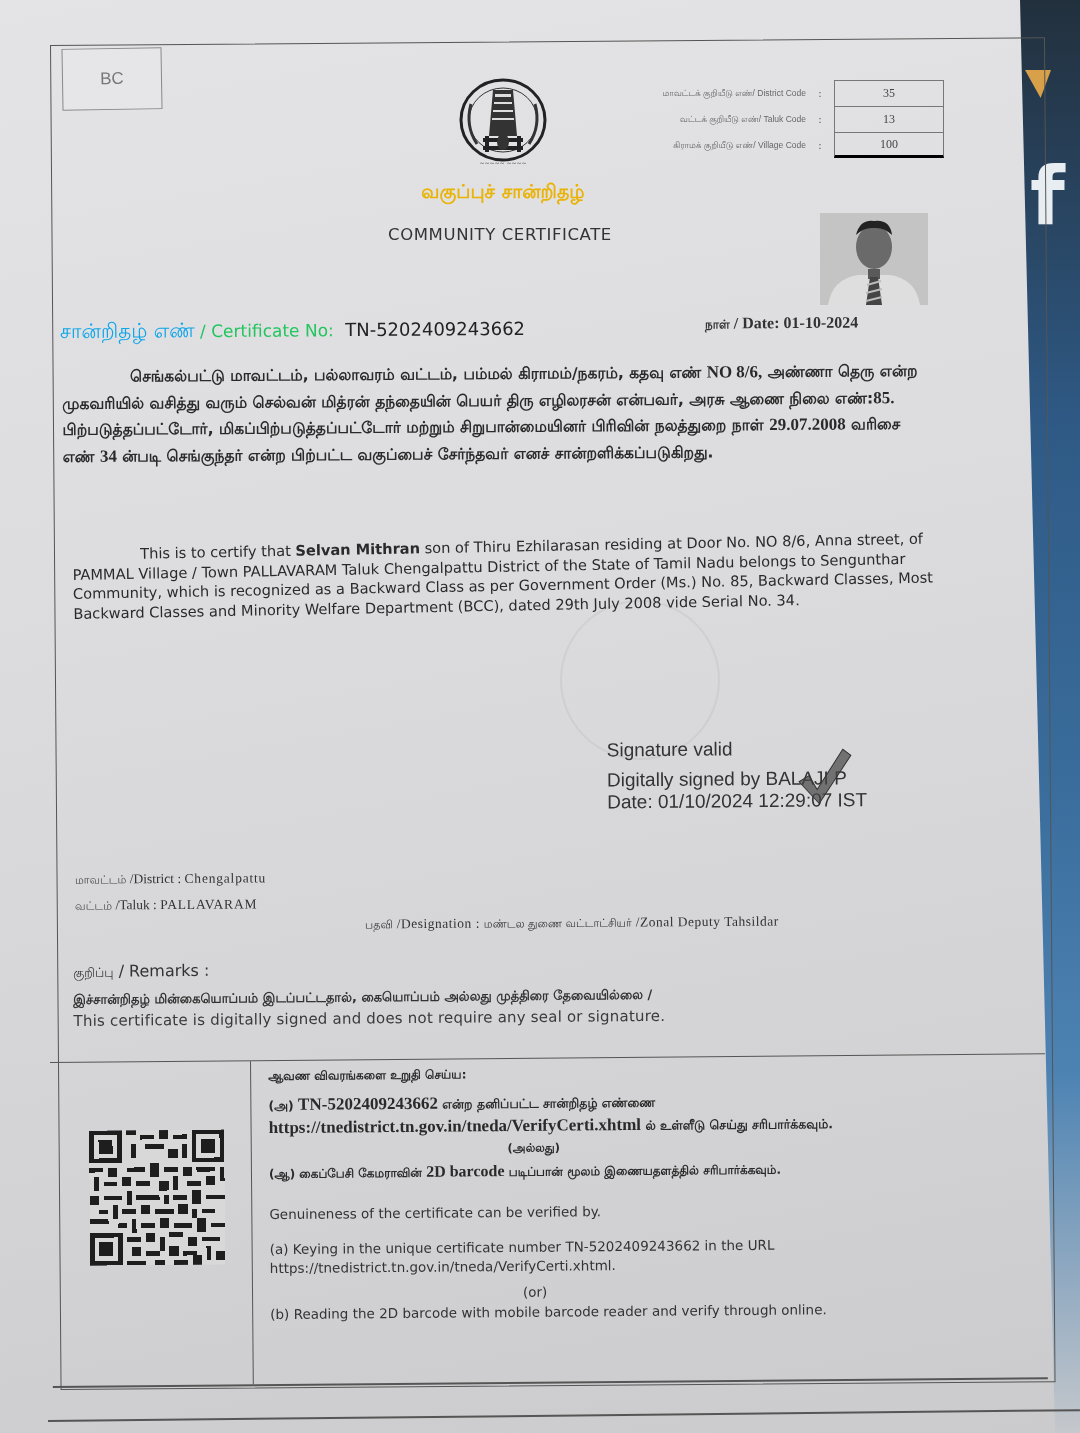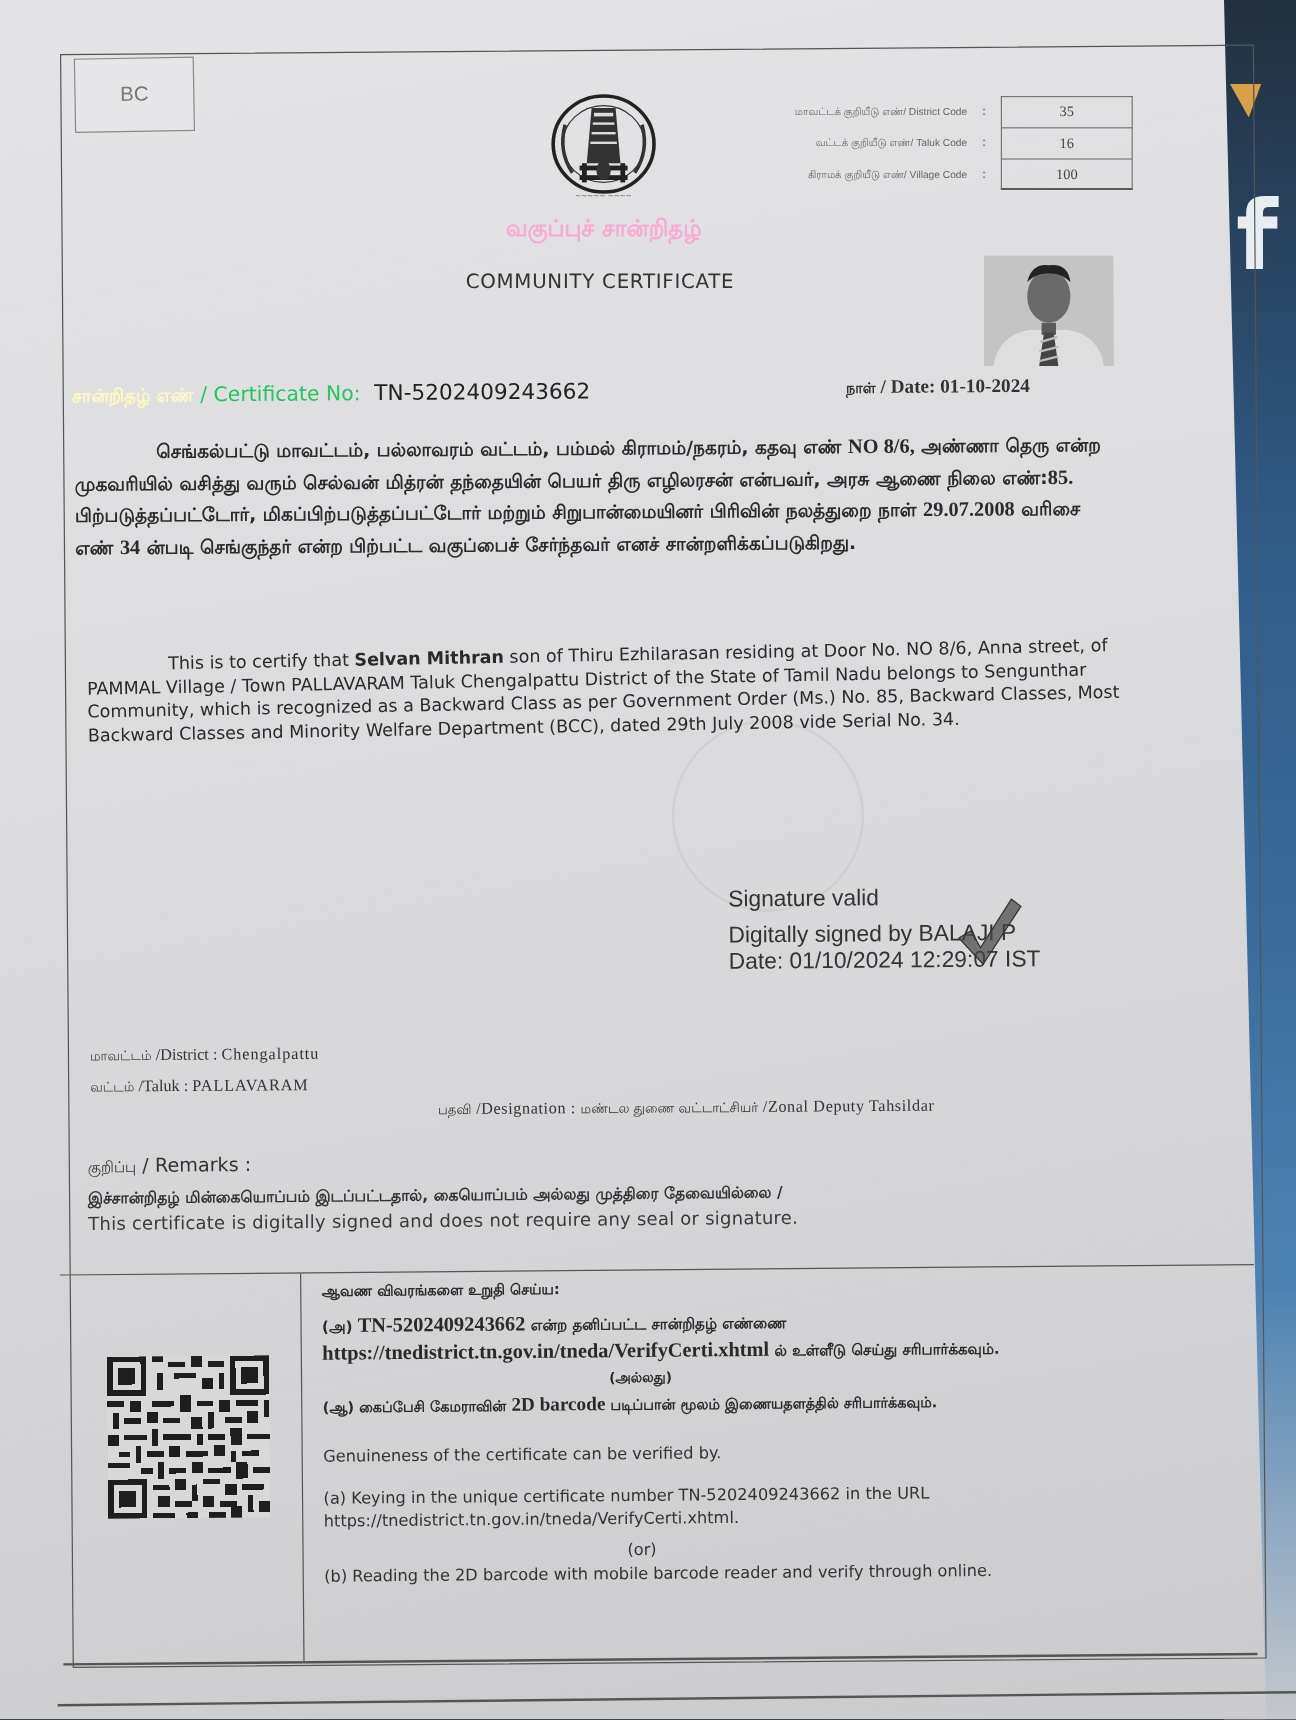--- a/index.html
+++ b/index.html
@@ -45,40 +45,40 @@
     font-size: 8px; color: #555;
   }
   .code-row { display: flex; align-items: center; height: 26px; }
   .code-label { width: 200px; text-align: right; font-family: "Liberation Sans", sans-serif; font-size: 8.5px; color:#666; }
   .code-colon { width: 28px; text-align: center; font-size: 10px; }
   .code-val {
     width: 110px; height: 26px; border: 1px solid #777; border-bottom: none;
     display: flex; align-items: center; justify-content: center;
     font-family: "Liberation Serif", serif; font-size: 12px; color: #444;
   }
-  .code-row:last-child .code-val { border-bottom: 1px solid #000000; }
+  .code-row:last-child .code-val { border-bottom: 3px solid #000000; }
   .title-ta {
     position: absolute; left: 388px; top: 180px; width: 230px; text-align: center;
-    font-size: 19px; font-weight: bold; color: #f9a8d4;
+    font-size: 19px; font-weight: bold; color: #eab308;
   }
   .title-en {
     position: absolute; left: 360px; top: 225px; width: 280px; text-align: center;
     font-family: "DejaVu Sans", sans-serif; font-size: 16.5px; letter-spacing: 0.6px; color: #333;
   }
   .photo {
     position: absolute; left: 820px; top: 213px; width: 108px; height: 92px;
     background: linear-gradient(180deg, #cfcfcf 0%, #b8b8b8 100%);
     overflow: hidden;
   }
   .cert-line {
     position: absolute; left: 60px; top: 316px; width: 890px; height: 30px;
     transform: rotate(-0.4deg);
   }
   .cert-no { position: absolute; left: 0; top: 0; font-size: 17px; color: #333; }
-  .cert-no .ta { font-size: 15px; font-weight: bold; color:#fef9c3; }
+  .cert-no .ta { font-size: 20px; font-weight: normal; color:#0ea5e9; }
   .cert-no .lbl { font-family: "DejaVu Sans", sans-serif; font-size: 17px; color:#22c55e; }
   .cert-no .num { font-family: "DejaVu Sans", sans-serif; font-size: 18px; color:#222; margin-left:6px; }
   .cert-date { position: absolute; left: 645px; top: 0; font-family: "Liberation Serif", serif; font-size: 16px; font-weight: bold; color:#333; }
   .cert-date .ta { font-family: "DejaVu Sans", sans-serif; font-size: 12px; }
   .para-ta {
     position: absolute; left: 62px; top: 364px; width: 872px;
     font-size: 15.5px; line-height: 26.5px; color: #2a2a2a; font-weight: bold;
     text-indent: 68px; transform: rotate(-0.4deg); transform-origin: left top;
   }
   .para-ta .en { font-family: "Liberation Serif", serif; font-size: 17px; }
@@ -185,21 +185,21 @@
 
 <div class="codes">
   <div class="code-row">
     <span class="code-label">மாவட்டக் குறியீடு எண்/ District Code</span>
     <span class="code-colon">:</span>
     <span class="code-val">35</span>
   </div>
   <div class="code-row">
     <span class="code-label">வட்டக் குறியீடு எண்/ Taluk Code</span>
     <span class="code-colon">:</span>
-    <span class="code-val">16</span>
+    <span class="code-val">13</span>
   </div>
   <div class="code-row">
     <span class="code-label">கிராமக் குறியீடு எண்/ Village Code</span>
     <span class="code-colon">:</span>
     <span class="code-val">100</span>
   </div>
 </div>
 
 <div class="title-ta">வகுப்புச் சான்றிதழ்</div>
 <div class="title-en">COMMUNITY CERTIFICATE</div>

